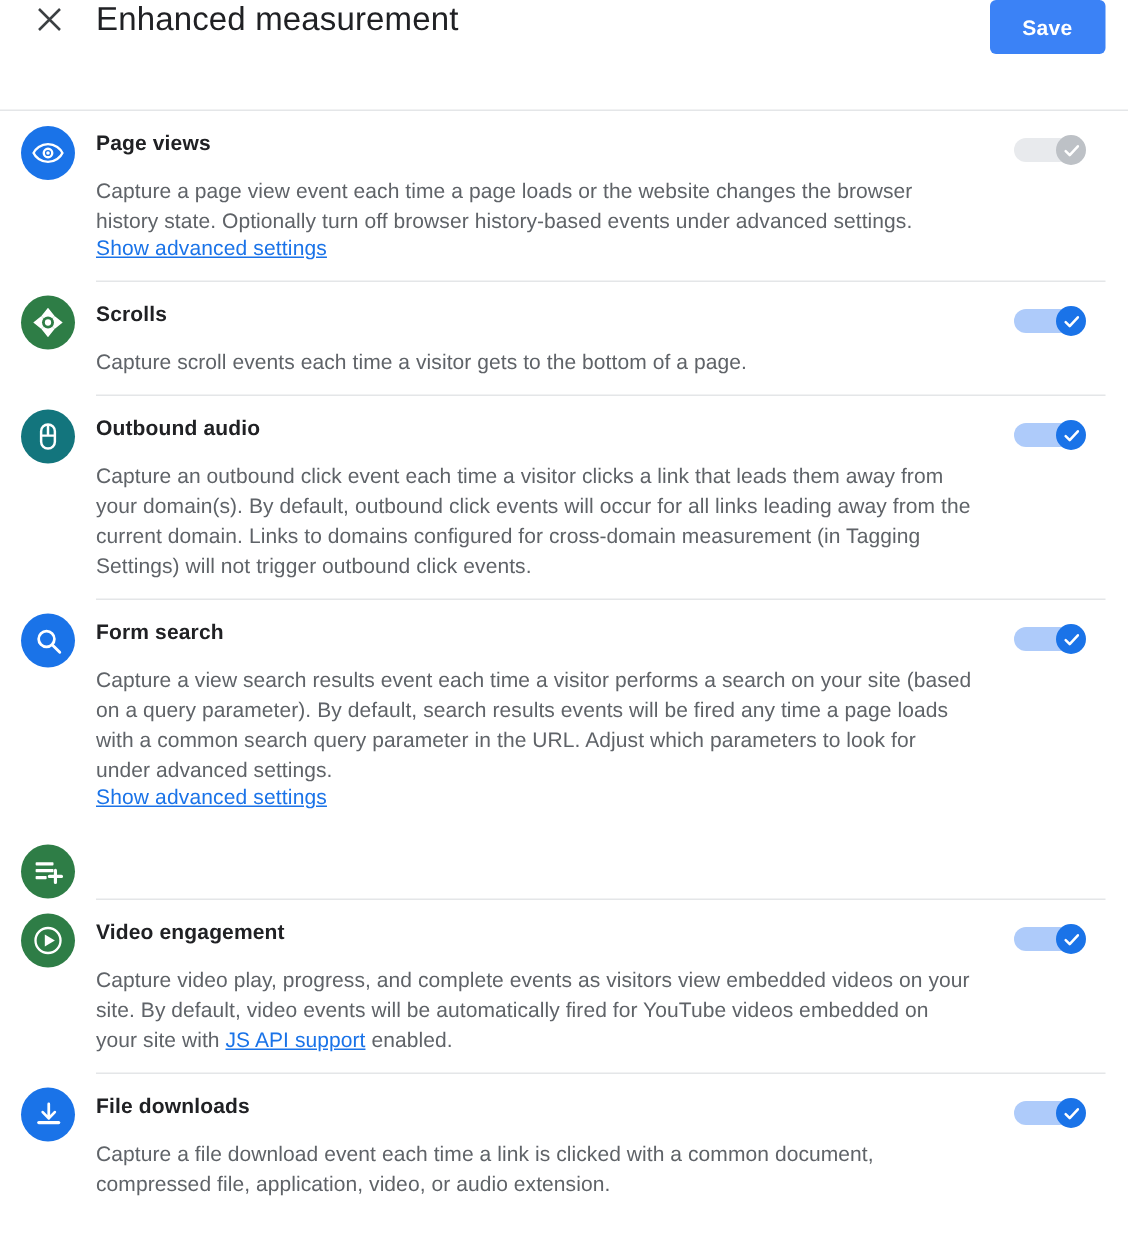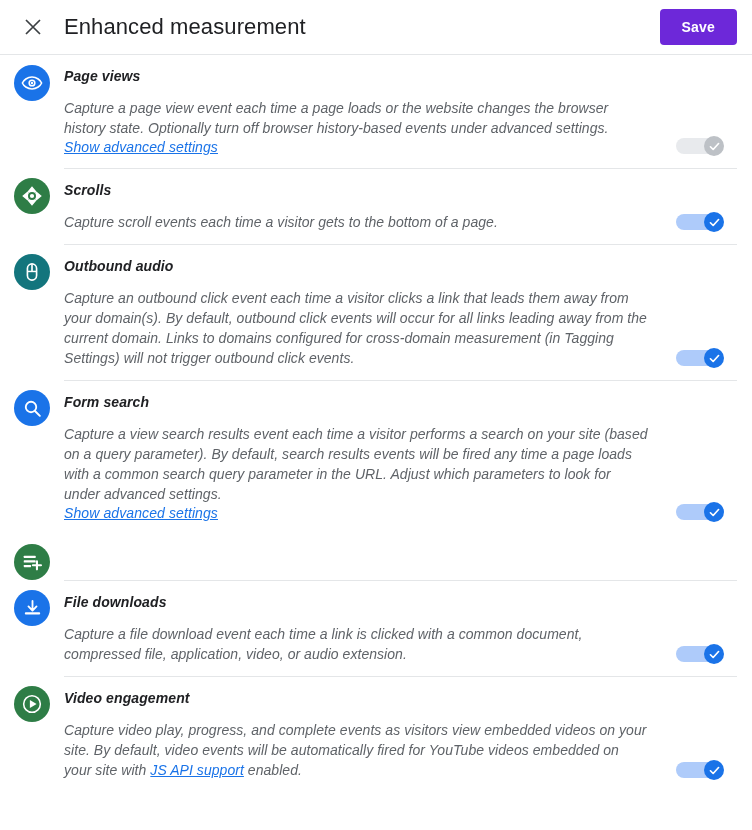--- a/index.html
+++ b/index.html
@@ -7,45 +7,45 @@
   html, body {
     width: 752px;
     height: 830px;
     background: #ffffff;
     font-family: "Liberation Sans", sans-serif;
     overflow: hidden;
   }
 
   
   .header {
-    height: 55px;
+    height: 74px;
     border-bottom: 1px solid #e4e6e8;
     display: flex;
-    align-items: center;
+    align-items: flex-start;
     padding: 0 15px 0 20px;
     position: relative;
   }
   .close-btn {
     width: 26px; height: 26px;
     display: flex; align-items: center; justify-content: center;
     cursor: pointer;
     flex: 0 0 auto;
   }
   .close-btn svg { display: block; }
   .header-title {
     font-size: 22px;
     color: #202124;
     font-weight: 400;
     margin-left: 18px;
     white-space: nowrap;
     letter-spacing: 0.1px;
   }
   .header-spacer { flex: 1 1 auto; }
   .save-btn {
-    background: #6d28d9;
+    background: #3b82f6;
     color: #ffffff;
     font-size: 14px;
     font-weight: bold;
     border: none;
     border-radius: 4px;
     height: 36px;
     padding: 0 22px;
     cursor: pointer;
     font-family: "Liberation Sans", sans-serif;
     letter-spacing: 0.2px;
@@ -68,22 +68,21 @@
   }
   .row-body {
     flex: 1 1 auto;
     border-top: 1px solid #e4e6e8;
     padding: 11px 0 12px 0;
     min-width: 0;
   }
   .row:first-child .row-body { border-top: none; }
   .row-body-inner {
     display: flex;
-    align-items: flex-end;
-    font-style: italic;
+    align-items: flex-start;
   }
   .row-text { flex: 1 1 auto; max-width: 600px; padding-right: 16px; }
   .row-title {
     font-size: 14px;
     color: #202124;
     font-weight: bold;
     line-height: 20px;
     margin-bottom: 2px;
     letter-spacing: 0.1px;
   }
@@ -298,20 +297,48 @@
             <rect x="3" y="5.2" width="13" height="2.4" rx="0.6" fill="#fff"></rect>
             <rect x="3" y="10.2" width="13" height="2.4" rx="0.6" fill="#fff"></rect>
             <rect x="3" y="15.2" width="8" height="2.4" rx="0.6" fill="#fff"></rect>
             <path d="M17.4 11.2 L17.4 20 M13 15.6 L21.8 15.6" stroke="#fff" stroke-width="2.3" stroke-linecap="round"></path>
           </svg>
         </div>
       </div>
     </div>
     <div class="row">
       <div class="row-icon-col">
+        <div class="icon-badge" style="background: rgb(46, 125, 70);">
+          <svg width="22" height="22" viewBox="0 0 24 24">
+            <circle cx="12" cy="12" r="9.1" fill="none" stroke="#fff" stroke-width="1.7"></circle>
+            <path d="M9.7 7.6 L17 12 L9.7 16.4 Z" fill="#fff"></path>
+          </svg>
+        </div>
+      </div>
+      <div class="row-body">
+        <div class="row-body-inner">
+          <div class="row-text">
+            <div class="row-title">Video engagement</div>
+            <div class="row-desc"><span>Capture video play, progress, and complete events as visitors view embedded videos on your site. By default, video events will be automatically fired for YouTube videos embedded on your site with </span><span class="inline-link">JS API support</span><span> enabled.</span></div>
+          </div>
+          <div class="toggle-col">
+            <div class="toggle">
+              <span class="track"></span>
+              <span class="knob">
+                <svg width="13" height="13" viewBox="0 0 24 24">
+                  <path d="M4.5 12.5 L9.5 17.5 L19.5 6.5" stroke="#fff" stroke-width="3.1" fill="none" stroke-linecap="round" stroke-linejoin="round"></path>
+                </svg>
+              </span>
+            </div>
+          </div>
+        </div>
+      </div>
+    </div>
+    <div class="row">
+      <div class="row-icon-col">
         <div class="icon-badge" style="background: rgb(26, 115, 232);">
           <svg width="21" height="21" viewBox="0 0 24 24">
             <path d="M12 3.4 L12 13.6 M7.4 9.6 L12 14.4 L16.6 9.6" stroke="#fff" stroke-width="2.1" fill="none" stroke-linecap="round" stroke-linejoin="round"></path>
             <path d="M4.4 17.6 L19.6 17.6" stroke="#fff" stroke-width="2.4" stroke-linecap="round"></path>
           </svg>
         </div>
       </div>
       <div class="row-body">
         <div class="row-body-inner">
           <div class="row-text">
@@ -324,41 +351,13 @@
               <span class="knob">
                 <svg width="13" height="13" viewBox="0 0 24 24">
                   <path d="M4.5 12.5 L9.5 17.5 L19.5 6.5" stroke="#fff" stroke-width="3.1" fill="none" stroke-linecap="round" stroke-linejoin="round"></path>
                 </svg>
               </span>
             </div>
           </div>
         </div>
       </div>
     </div>
-    <div class="row">
-      <div class="row-icon-col">
-        <div class="icon-badge" style="background: rgb(46, 125, 70);">
-          <svg width="22" height="22" viewBox="0 0 24 24">
-            <circle cx="12" cy="12" r="9.1" fill="none" stroke="#fff" stroke-width="1.7"></circle>
-            <path d="M9.7 7.6 L17 12 L9.7 16.4 Z" fill="#fff"></path>
-          </svg>
-        </div>
-      </div>
-      <div class="row-body">
-        <div class="row-body-inner">
-          <div class="row-text">
-            <div class="row-title">Video engagement</div>
-            <div class="row-desc"><span>Capture video play, progress, and complete events as visitors view embedded videos on your site. By default, video events will be automatically fired for YouTube videos embedded on your site with </span><span class="inline-link">JS API support</span><span> enabled.</span></div>
-          </div>
-          <div class="toggle-col">
-            <div class="toggle">
-              <span class="track"></span>
-              <span class="knob">
-                <svg width="13" height="13" viewBox="0 0 24 24">
-                  <path d="M4.5 12.5 L9.5 17.5 L19.5 6.5" stroke="#fff" stroke-width="3.1" fill="none" stroke-linecap="round" stroke-linejoin="round"></path>
-                </svg>
-              </span>
-            </div>
-          </div>
-        </div>
-      </div>
-    </div>
   </div>
 
 </body></html>

